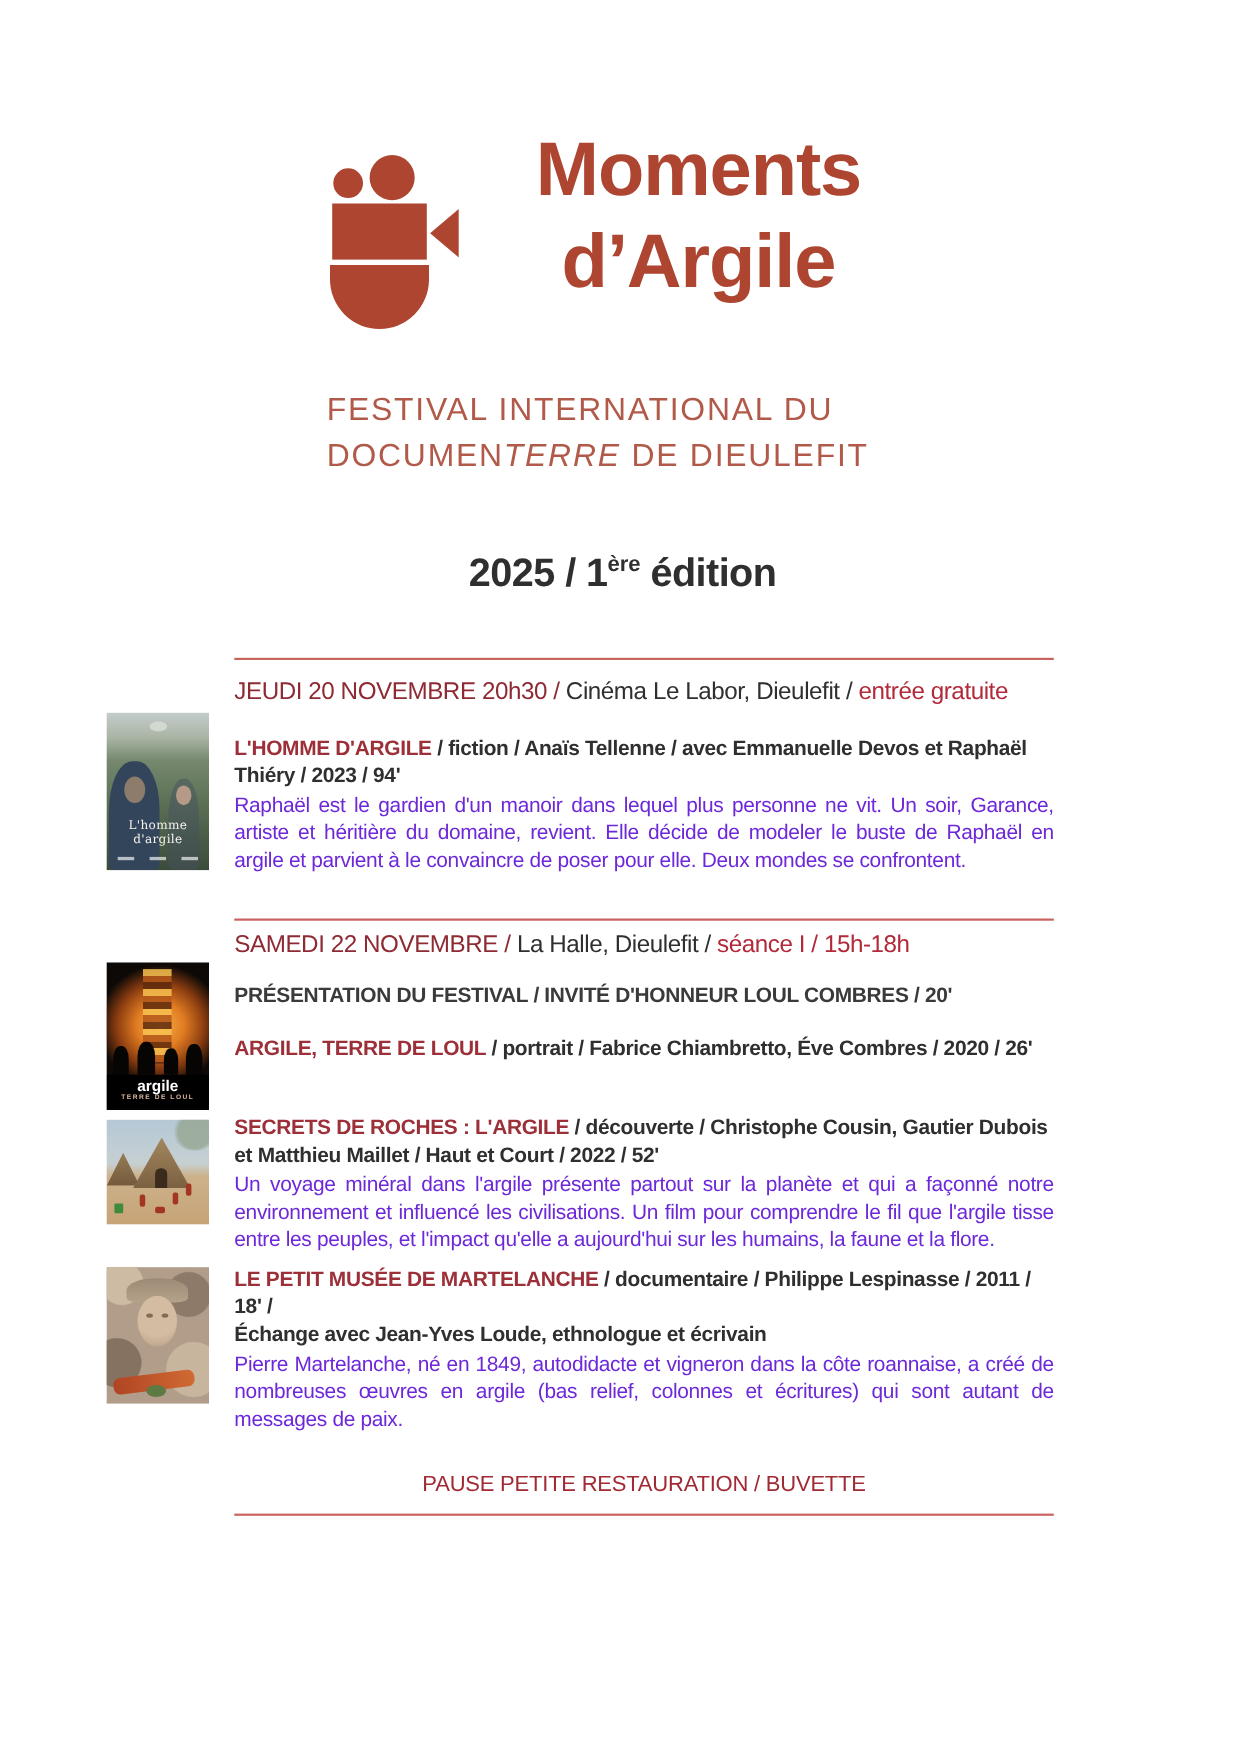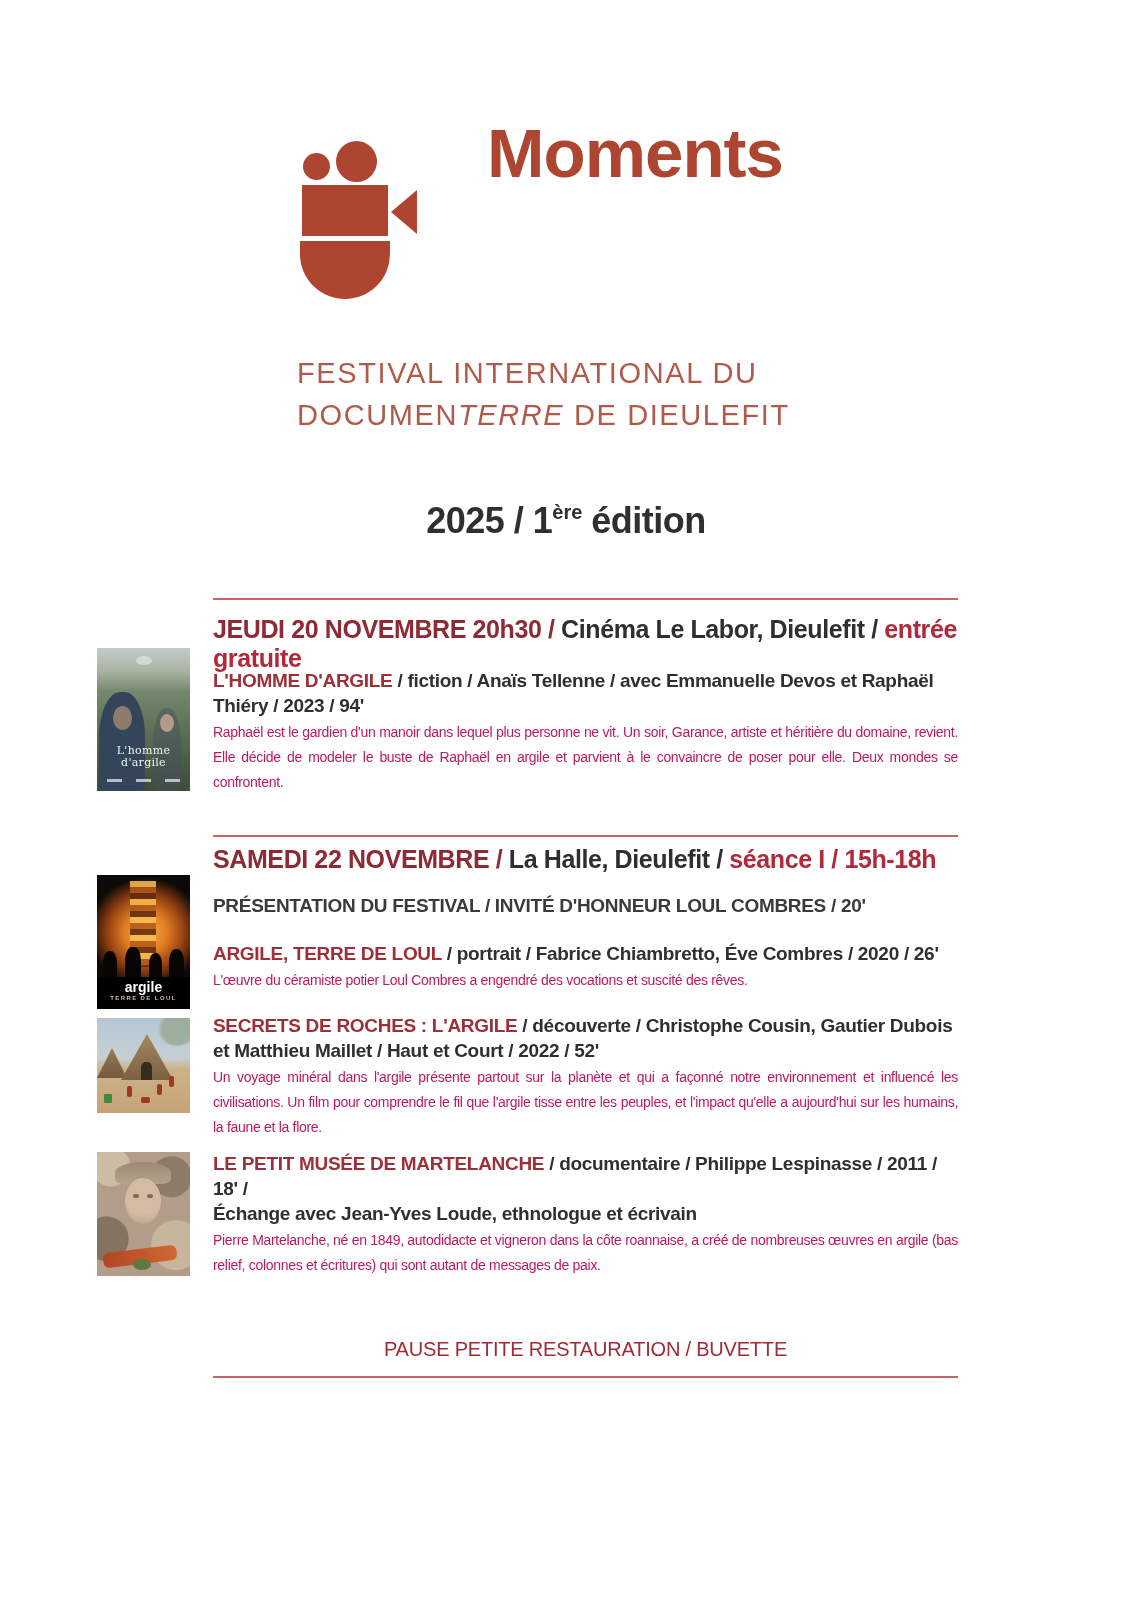--- a/index.html
+++ b/index.html
@@ -22,33 +22,33 @@
   .subtitle{position:absolute;left:297px;top:352px;width:560px;
     color:#b25a49;font-size:29px;line-height:42px;letter-spacing:1.6px;font-weight:normal;}
   .subtitle .it{font-style:italic;}
   .edition{position:absolute;left:0;top:500px;width:1132px;text-align:center;
     color:#2f2f2f;font-weight:bold;font-size:36px;letter-spacing:-0.5px;}
   .edition sup{font-size:20px;vertical-align:14px;letter-spacing:0;}
   .edition .ed-suffix{margin-left:9px;}
   
   .rule{position:absolute;left:213px;width:745px;height:0;border-top:2px solid #c96360;}
   
-  .session-head{position:absolute;left:213px;width:745px;font-weight:bold;font-size:25px;letter-spacing:-0.4px;}
+  .session-head{position:absolute;left:213px;width:745px;font-weight:normal;font-size:22px;letter-spacing:-0.4px;}
   .seg-date{color:#8e2a33;}
   .seg-venue{color:#2f2f2f;}
   .seg-extra{color:#b2293a;}
   .intro-line{position:absolute;left:213px;width:745px;font-weight:bold;font-size:19px;
     letter-spacing:-0.3px;color:#3a3a3a;}
   .film-block{position:absolute;left:213px;width:745px;}
   .film-block p{margin:0;}
   .film-title-line{font-weight:bold;font-size:19px;line-height:25px;letter-spacing:-0.3px;color:#2f2f2f;}
   .film-title{color:#9c2f37;}
   .film-credits{color:#2f2f2f;}
   .credits2{display:block;}
-  .film-desc{font-size:14px;line-height:25px;letter-spacing:-0.3px;color:#be185d;
+  .film-desc{font-size:19px;line-height:25px;letter-spacing:-0.3px;color:#6d28d9;
     text-align:justify;margin-top:2px !important;}
   .pause-line{position:absolute;left:213px;width:745px;text-align:center;
     font-weight:normal;font-size:20px;letter-spacing:-0.2px;color:#a12a34;}
   
   .thumb{position:absolute;left:97px;overflow:hidden;}
   
   .thumb-homme{top:648px;width:93px;height:143px;
     background:linear-gradient(180deg,#c3ccca 0%,#a9b4a4 16%,#76896f 30%,#5e7257 55%,#4b5d47 78%,#3c4c3a 100%);}
   .thumb-homme .laurel{position:absolute;left:39px;top:8px;width:16px;height:9px;border-radius:50%;background:#d8ded6;opacity:.8;}
   .thumb-homme .fig-man{position:absolute;left:2px;top:44px;width:46px;height:99px;
@@ -104,21 +104,21 @@
 
 <div class="page">
 
   <div class="logo-icon">
     <div class="dot-s"></div>
     <div class="dot-l"></div>
     <div class="body"></div>
     <div class="lens"></div>
     <div class="bowl"></div>
   </div>
-  <div class="wordmark"><span>Moments</span><br></div>
+  <div class="wordmark"><span>Moments</span><br><span>d’Argile</span></div>
 
   <div class="subtitle">
     <span>FESTIVAL INTERNATIONAL DU</span><br><span>DOCUMEN</span><span class="it">TERRE</span><span> DE DIEULEFIT</span>
   </div>
 
   <div class="edition"><span>2025 / 1</span><sup>ère</sup><span class="ed-suffix">édition</span></div>
 
   <div class="rule" style="top:598px"></div>
   <div class="rule" style="top:835px"></div>
   <div class="rule" style="top:1376px"></div>
@@ -143,21 +143,20 @@
     <span class="seg-extra">séance I / 15h-18h</span>
   </div>
 
   <div class="intro-line" style="top:895px">PRÉSENTATION DU FESTIVAL / INVITÉ D'HONNEUR LOUL COMBRES / 20'</div>
 
   <div class="film-block" style="top:941px">
     <p class="film-title-line">
       <span class="film-title">ARGILE, TERRE DE LOUL</span>
       <span class="film-credits">/ portrait / Fabrice Chiambretto, Éve Combres / 2020 / 26'</span>
     </p>
-    <p class="film-desc">L'œuvre du céramiste potier Loul Combres a engendré des vocations et suscité des rêves.</p>
   </div>
 
   <div class="film-block" style="top:1013px">
     <p class="film-title-line">
       <span class="film-title">SECRETS DE ROCHES : L'ARGILE</span>
       <span class="film-credits">/ découverte / Christophe Cousin, Gautier Dubois et Matthieu Maillet / Haut et Court / 2022 / 52'</span>
     </p>
     <p class="film-desc">Un voyage minéral dans l'argile présente partout sur la planète et qui a façonné notre environnement et influencé les civilisations. Un film pour comprendre le fil que l'argile tisse entre les peuples, et l'impact qu'elle a aujourd'hui sur les humains, la faune et la flore.</p>
   </div>
 

